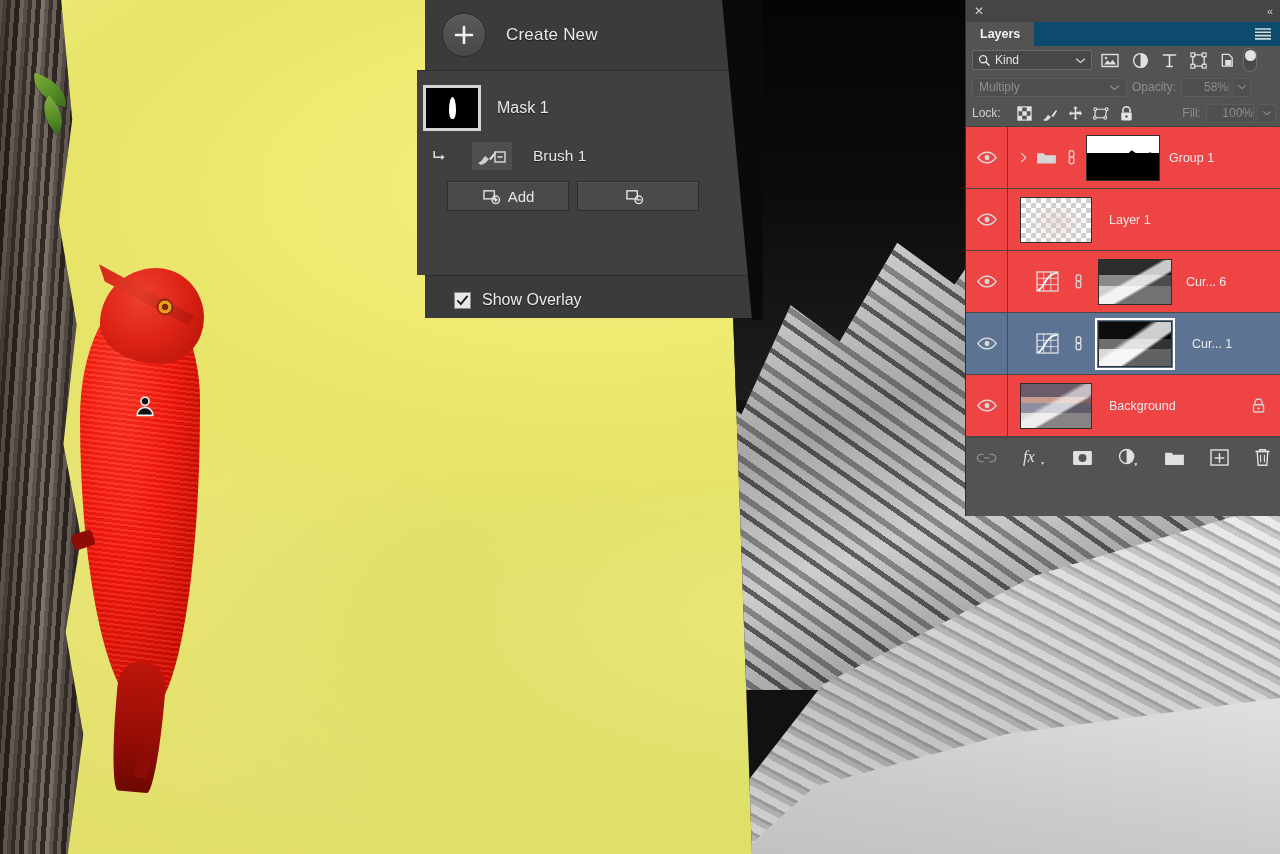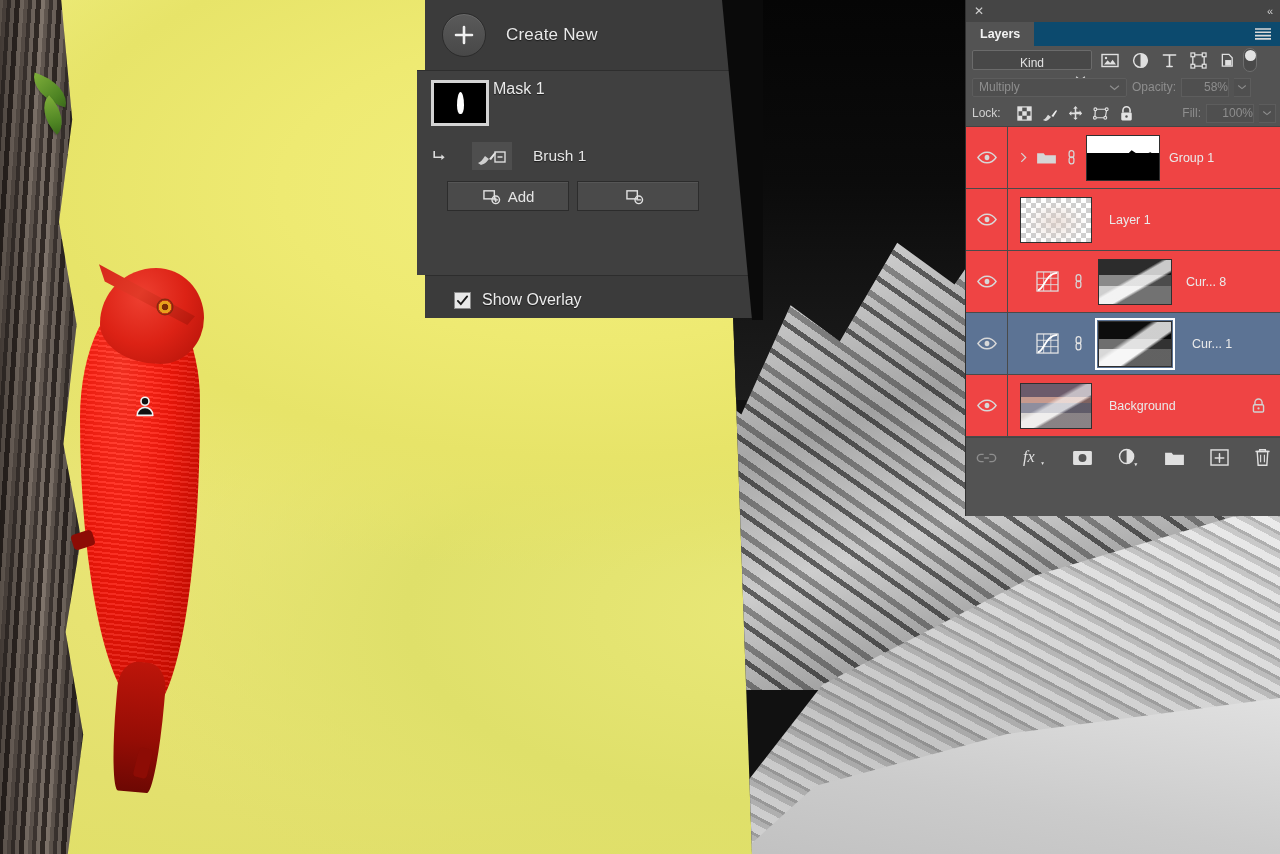--- a/index.html
+++ b/index.html
@@ -104,21 +104,21 @@
   .lr-createnew { position:absolute; left:8px; top:0; width:340px; height:70px; background:#3b3b3b;
     display:flex; align-items:center; padding-left:17px; gap:20px; }
   .lr-plus-btn { width:44px; height:44px; border-radius:50%; background:linear-gradient(180deg,#5a5a5a,#484848);
     border:1px solid #2b2b2b; display:flex; align-items:center; justify-content:center; flex:0 0 auto;
     box-shadow:inset 0 1px 0 rgba(255,255,255,.10); }
   .lr-plus-btn svg { width:22px; height:22px; }
   .lr-createnew-label { color:#e9e9e9; font-size:17px; letter-spacing:.2px; white-space:nowrap; text-shadow:0 1px 1px rgba(0,0,0,.6); }
 
   .lr-masklist { position:absolute; left:0; top:70px; width:340px; height:205px; background:#404040;
     border-top:1px solid #2e2e2e; padding:9px 0 0 0; }
-  .lr-mask-row { display:flex; height:56px; padding-left:14px; gap:4px; }
+  .lr-mask-row { display:flex; align-items:center; height:56px; padding-left:6px; gap:16px; }
   .lr-mask-thumb { width:58px; height:46px; background:#000; border:3px solid #d4d4d4; flex:0 0 auto;
     display:flex; align-items:center; justify-content:center; }
   .lr-mask-thumb .shape { width:7px; height:22px; background:#fff; border-radius:50% 50% 42% 42%/60% 60% 40% 40%; }
   .lr-mask-name { color:#eaeaea; font-size:16px; text-shadow:0 1px 1px rgba(0,0,0,.6); }
 
   .lr-sub-row { display:flex; align-items:center; height:40px; padding-left:14px; gap:21px; }
   .lr-arrow-in { width:20px; color:#d8d8d8; flex:0 0 auto; }
   .lr-sub-icon { width:40px; height:28px; background:#4e4e4e; display:flex; align-items:center; justify-content:center; flex:0 0 auto; }
   .lr-sub-name { color:#e6e6e6; font-size:15.5px; text-shadow:0 1px 1px rgba(0,0,0,.6); }
   .lr-sub-row.indent2 { padding-left:43px; }
@@ -138,21 +138,21 @@
     z-index:10; font-size:12px; color:#d6d6d6; border-left:1px solid #2f2f2f; }
   .ps-tabstrip { height:22px; background:#454545; display:flex; align-items:center; justify-content:space-between; padding:0 8px; }
   .ps-close { color:#cfcfcf; font-size:12px; line-height:1; }
   .ps-collapse { color:#cfcfcf; font-size:11px; letter-spacing:-1px; }
   .ps-tabrow { height:24px; background:#0c4a6e; display:flex; align-items:stretch; justify-content:space-between; }
   .ps-tab { background:#535353; color:#f2f2f2; font-size:12.5px; font-weight:bold; display:flex; align-items:center; padding:0 14px; }
   .ps-menu { display:flex; align-items:center; padding-right:8px; }
 
   .ps-filterrow { height:28px; background:#535353; display:flex; align-items:center; padding:0 4px 0 6px; gap:6px; }
   .ps-kind { width:120px; height:20px; background:#484848; border:1px solid #6b6b6b; border-radius:2px;
-    display:flex; align-items:center; padding:0 5px; gap:5px;flex-direction:column; }
+    display:flex; align-items:center; padding:0 5px; gap:5px; }
   .ps-kind-label { color:#e2e2e2; font-size:12px; }
   .ps-kind-chev { margin-left:auto; }
   .ps-filter-icons { display:flex; align-items:center; gap:13px; margin-left:3px; }
   .ps-toggle { width:14px; height:24px; border-radius:7px; background:#4a4a4a; border:1px solid #6e6e6e;
     display:flex; align-items:flex-start; justify-content:center; padding-top:1px; margin-left:2px;}
   .ps-toggle .knob { width:11px; height:11px; border-radius:50%; background:#e3e3e3; }
 
   .ps-blendrow { height:26px; display:flex; align-items:center; padding:0 4px 0 6px; gap:5px; }
   .ps-blend { width:155px; height:19px; background:#4f4f4f; border:1px solid #5d5d5d; border-radius:2px;
     display:flex; align-items:center; padding:0 6px; color:#8e8e8e; font-size:12px; }
@@ -520,21 +520,21 @@
               <path d="M2 20C8 20 9.5 3 22 2" fill="none" stroke="#ffffff" stroke-width="1.9"></path>
             </svg>
           </span>
           <span>
             <svg viewBox="0 0 12 20" width="11" height="19">
               <path d="M6 2.5a2.6 2.6 0 012.6 2.6v2.4a2.6 2.6 0 11-5.2 0V5.1A2.6 2.6 0 016 2.5z" fill="none" stroke="#d6d6d6" stroke-width="1.4"></path>
               <path d="M6 9.4a2.6 2.6 0 012.6 2.6v2.4a2.6 2.6 0 11-5.2 0V12A2.6 2.6 0 016 9.4z" fill="none" stroke="#d6d6d6" stroke-width="1.4"></path>
             </svg>
           </span>
           <div class="ps-thumb mask th-mtn-bw"></div>
-          <span class="ps-layername">Cur... 8</span>
+          <span class="ps-layername">Cur... 6</span>
         </div>
       </div>
 
       <div class="ps-row selected">
         <div class="ps-eye">
           <svg viewBox="0 0 22 14" width="20" height="13">
             <path d="M1 7c3-4.4 6.4-5.8 10-5.8S18 2.6 21 7c-3 4.4-6.4 5.8-10 5.8S4 11.4 1 7z" fill="none" stroke="#d8d8d8" stroke-width="1.5"></path>
             <ellipse cx="11" cy="7" rx="2.6" ry="3" fill="#d8d8d8"></ellipse>
           </svg>
         </div>

